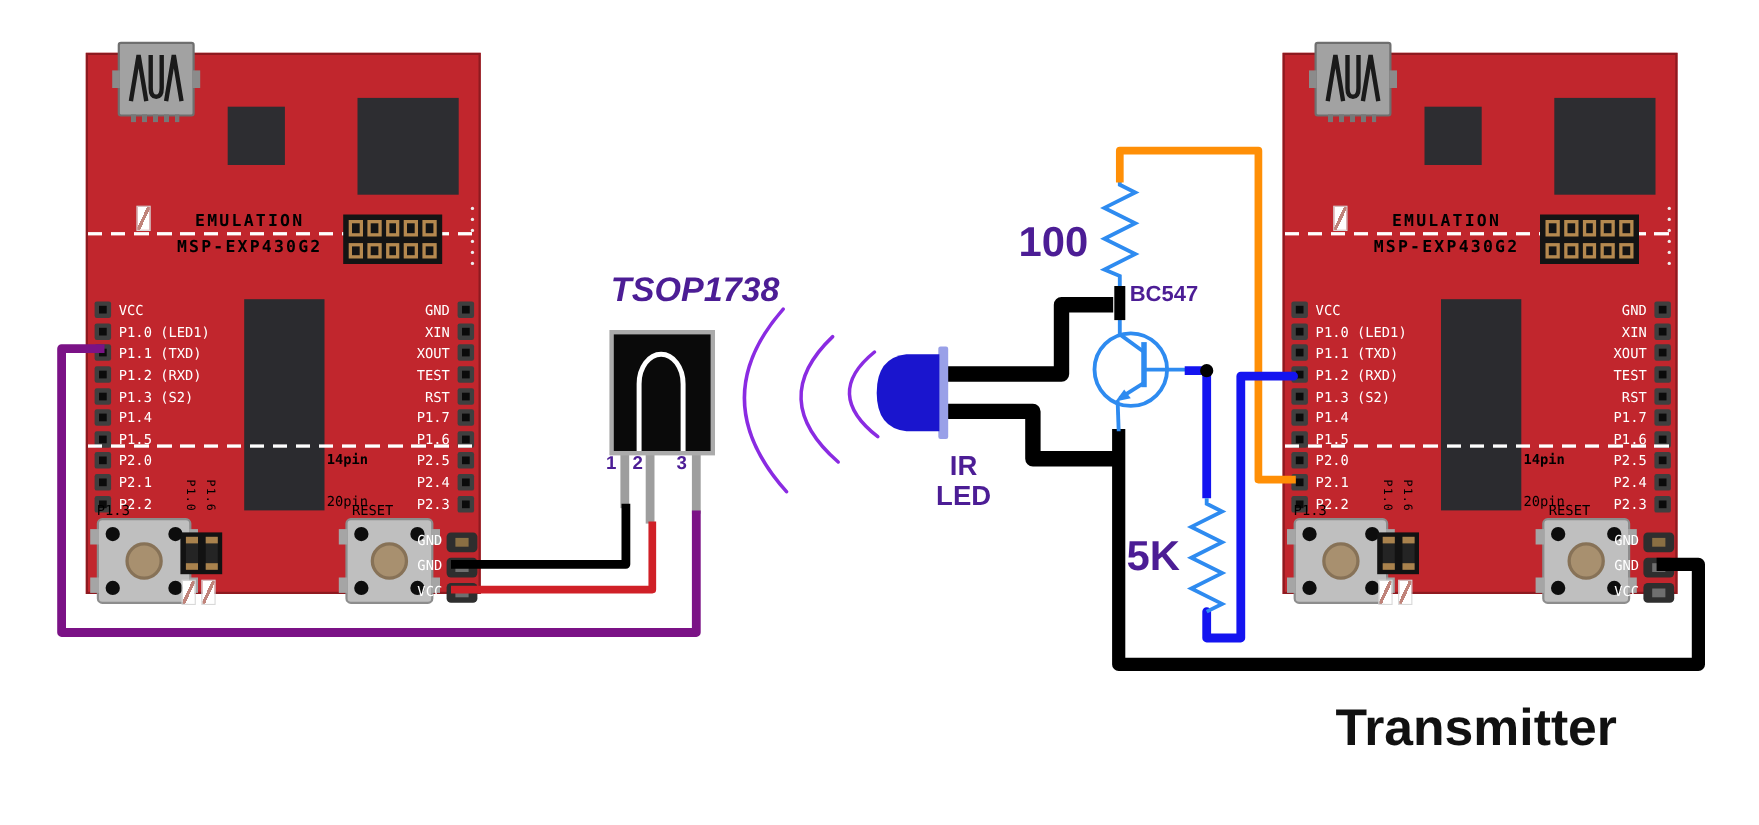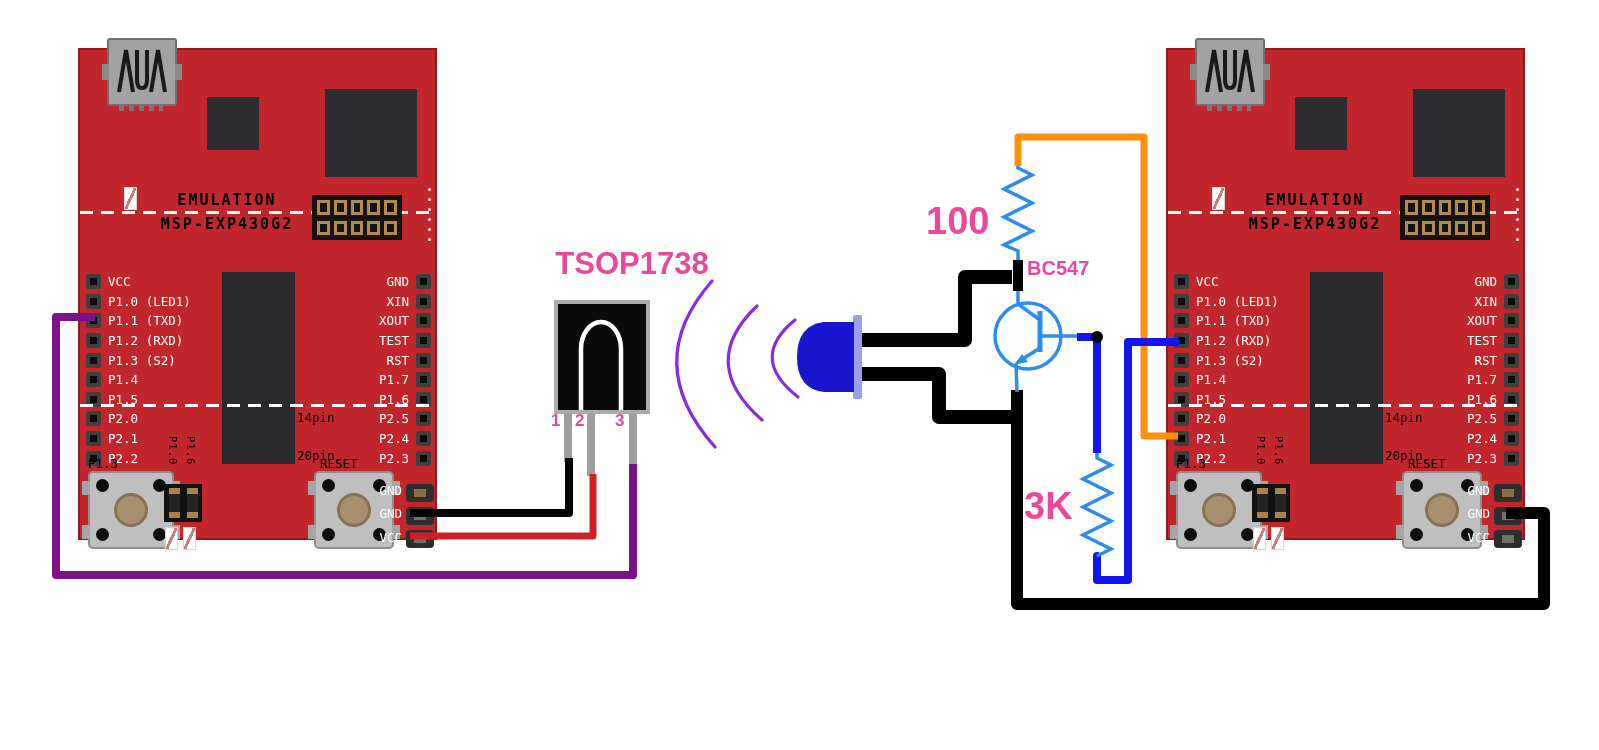--- a/index.html
+++ b/index.html
@@ -41,21 +41,21 @@
   .dots{position:absolute;left:348px;top:138px;display:flex;flex-direction:column;gap:7px;}
   .dots i{width:3px;height:3px;background:#EEE;border-radius:50%;}
   
   .pin-col{position:absolute;top:222px;display:flex;flex-direction:column;}
   .pin-col.left{left:6px;} .pin-col.right{right:4px;}
   .pin-row{height:19.6px;display:flex;align-items:center;gap:7px;}
   .pin-row.rev{flex-direction:row-reverse;}
   .pad{width:15px;height:15px;background:#3F3F3F;border-radius:2px;position:relative;flex:none;}
   .pad::after{content:"";position:absolute;inset:4px;background:#0B0B0B;}
   .plbl{color:#fff;font-family:"DejaVu Sans Mono",monospace;font-size:12.5px;white-space:pre;}
-  .pc14{left:217px;top:360px;} .pc20{left:217px;top:398px;}
+  .pc14{left:217px;top:360px;font-weight:bold;} .pc20{left:217px;top:398px;}
   .dip{position:absolute;left:142px;top:222px;width:73px;height:192px;background:#2B2B2F;}
   
   .pushbutton{position:absolute;width:86px;height:78px;background:#BFBFBF;border:2px solid #8D8D8D;
         border-radius:5px;box-sizing:border-box;}
   .pushbutton::before{content:"";position:absolute;left:-8px;top:8px;width:8px;height:14px;background:#A5A5A5;
         box-shadow:0 44px 0 #A5A5A5;}
   .pushbutton::after{content:"";position:absolute;right:-8px;top:8px;width:8px;height:14px;background:#A5A5A5;
         box-shadow:0 44px 0 #A5A5A5;}
   .btn-left{left:8px;top:421px;} .btn-right{left:234px;top:421px;width:80px;}
   .sc{position:absolute;width:13px;height:13px;background:#0D0D0D;border-radius:50%;}
@@ -71,22 +71,22 @@
   .v1{left:85px;top:386px;height:46px;} .v2{left:103px;top:386px;height:46px;}
   
   .pwr-labels{position:absolute;left:266px;top:433px;width:56px;display:flex;flex-direction:column;}
   .pwr-lbl{height:23.3px;text-align:right;color:#fff;font-family:"DejaVu Sans Mono",monospace;font-size:12.5px;}
   .pwr-pads{position:absolute;left:326px;top:434px;display:flex;flex-direction:column;gap:5px;}
   .pwr-pads i{width:28px;height:18px;background:#2E2E2E;border-radius:4px;position:relative;}
   .pwr-pads i::after{content:"";position:absolute;left:8px;top:5px;width:12px;height:8px;background:#6F6F6F;}
   .pwr-pads i:first-child::after{background:#8A6F43;}
   
   .wires{position:absolute;left:0;top:0;pointer-events:none;}
-  .lbl{position:absolute;color:#ec4899;font-weight:bold;}
-  .tsop-title{left:532px;top:246px;width:200px;text-align:center;font-size:31px;}
+  .lbl{position:absolute;color:#4c1d95;font-weight:bold;}
+  .tsop-title{left:532px;top:246px;width:200px;text-align:center;font-size:31px;font-style:italic;}
   .pin-num{font-size:17px;}
   .n1{left:551px;top:411px;} .n2{left:575px;top:411px;} .n3{left:615px;top:411px;}
   .r100{left:926px;top:200px;font-size:38px;}
   .r1k{left:1024px;top:485px;font-size:38px;}
   .bc547{left:1027px;top:257px;font-size:20px;}
   .irled{left:831px;top:411px;width:90px;text-align:center;font-size:25px;line-height:27px;}
   .irled span{display:block;}
   .caption{position:absolute;color:#111;font-weight:bold;}
   .cap-rx{left:204px;top:642px;font-size:36px;}
   .cap-tx{left:1214px;top:633px;font-size:47px;}
@@ -475,15 +475,20 @@
       <path stroke="#2E8BF0" stroke-width="3.5" d="M1097,453 V458 L1111,465 L1083,479 L1111,493 L1083,507 L1111,521 L1083,535 L1111,549 L1097,556"></path>
       <circle cx="1097" cy="337" r="6" fill="#000000" stroke="none"></circle>
     </g>
   </svg>
 
   <div class="lbl tsop-title">TSOP1738</div>
   <div class="lbl pin-num n1">1</div>
   <div class="lbl pin-num n2">2</div>
   <div class="lbl pin-num n3">3</div>
   <div class="lbl r100">100</div>
-  <div class="lbl r1k">3K</div>
+  <div class="lbl r1k">5K</div>
   <div class="lbl bc547">BC547</div>
+  <div class="lbl irled">
+    <span>IR</span>
+    <span>LED</span>
+  </div>
+  <div class="caption cap-tx">Transmitter</div>
 </div>
 
 </body></html>

